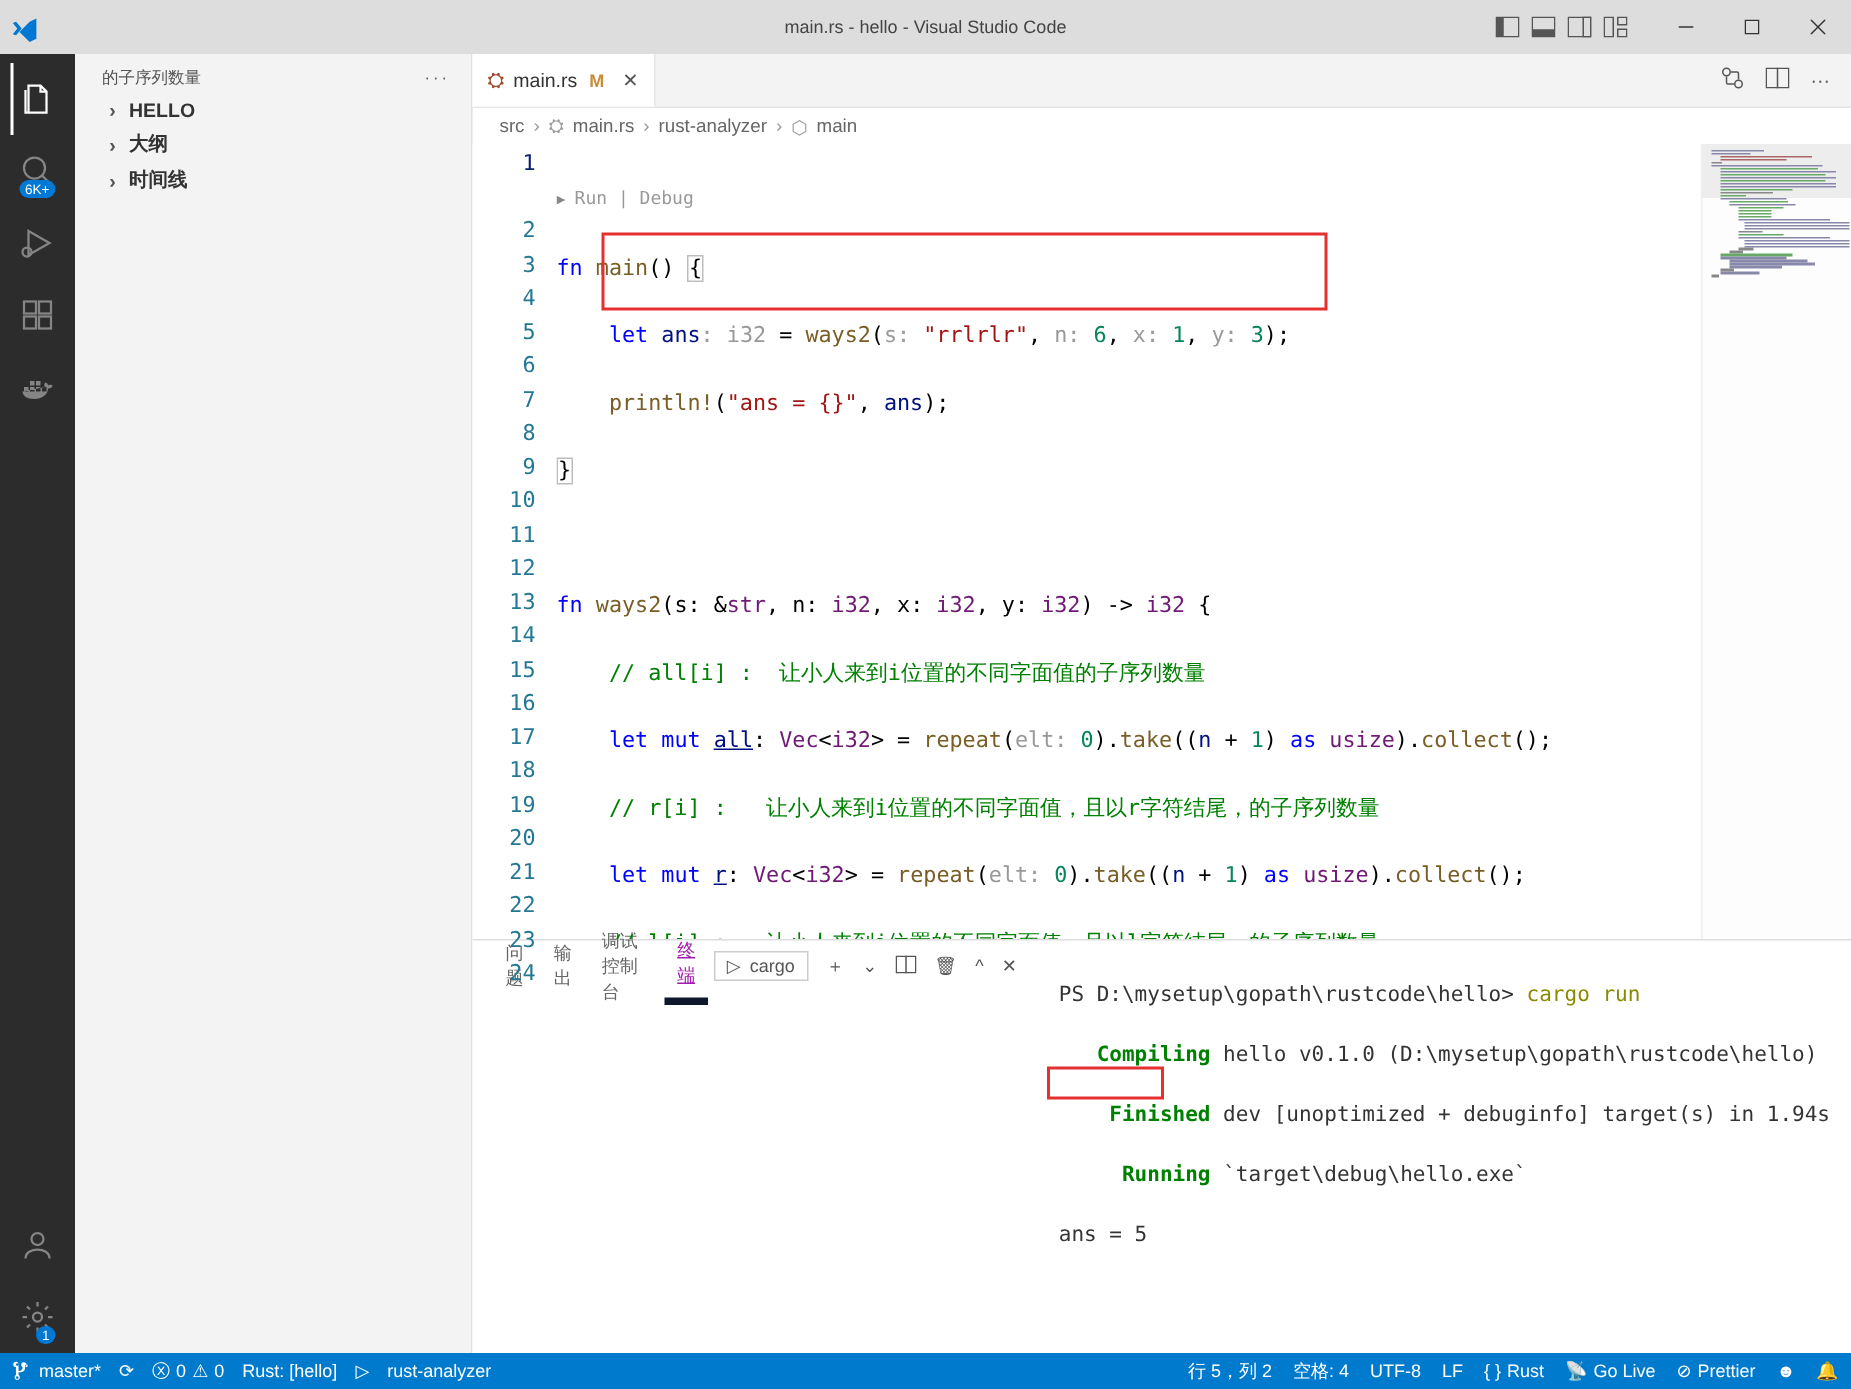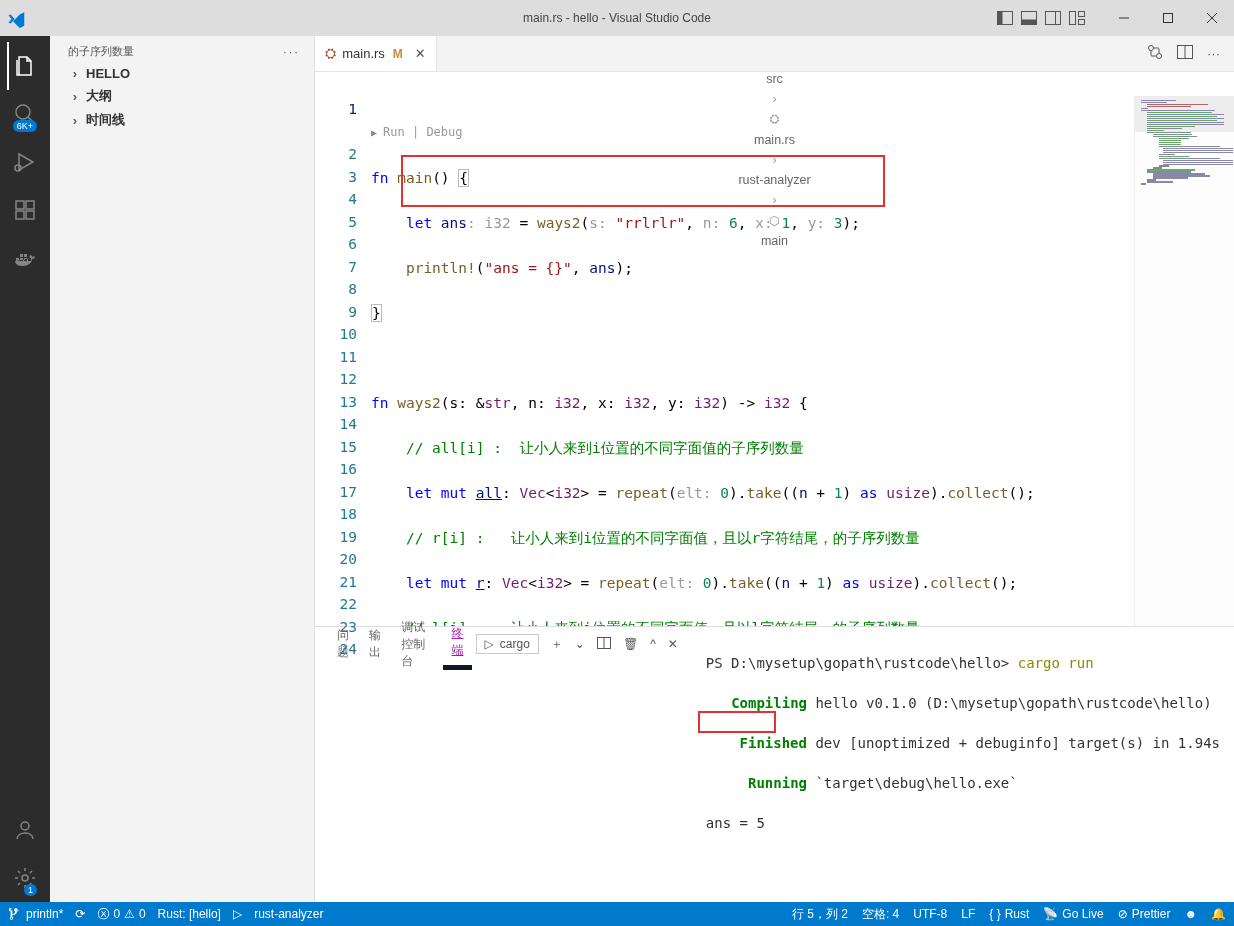--- a/index.html
+++ b/index.html
@@ -53,21 +53,21 @@
 .sidebar .treeitem .chev { width:14px; display:inline-block; text-align:center; color:#555; }
 .sidebar .treeitem.bold { font-weight:600; }
 
 .editor { flex:1; display:flex; flex-direction:column; min-width:0; }
 .tabbar { height:36px; background:#f3f3f3; display:flex; align-items:stretch; border-bottom:1px solid #e5e5e5;}
 .tab { display:flex; align-items:center; gap:6px; padding:0 10px; background:#fff; border-right:1px solid #e5e5e5; font-size:13px; position:relative; }
 .tab .ficon { color:#a0482c; font-size:14px; }
 .tab .m { color:#c88d3a; font-size:12px; font-weight:600; margin-left:2px;}
 .tab .close { color:#555; margin-left:6px; }
 .tabbar .tright { margin-left:auto; display:flex; align-items:center; gap:14px; padding-right:14px; color:#555; }
-.breadcrumbs { height:24px; display:flex; align-items:center; gap:6px; padding:0 18px; font-size:12.5px; color:#666;flex-direction:column; }
+.breadcrumbs { height:24px; display:flex; align-items:center; gap:6px; padding:0 18px; font-size:12.5px; color:#666; }
 .breadcrumbs .sep { color:#999; }
 .breadcrumbs .bicon { color:#999; }
 .codewrap { flex:1; display:flex; min-height:0; position:relative; }
 .gutter { width:56px; text-align:right; padding:2px 14px 0 0; color:#237893; font-family:Consolas,monospace; font-size:14.5px; line-height:22.5px; background:#fff; user-select:none;}
 .gutter .ln1 { color:#0b216f; }
 .code { flex:1; position:relative; font-family:Consolas,monospace; font-size:14.5px; line-height:22.5px; white-space:pre; color:#000; padding-top:2px; overflow:hidden;}
 .code .kw { color:#0000ff; }
 .code .fn { color:#795e26; }
 .code .ty { color:#701a75; }
 .code .var { color:#001080; }
@@ -396,21 +396,21 @@
       </div>
     </div>
   </div>
 </div>
 
 <div class="statusbar">
   <div class="sitem">
       <svg width="14" height="14" viewBox="0 0 16 16">
         <path fill="#fff" d="M5 3a2 2 0 1 0-2 2v6a2 2 0 1 0 2 0V9c1 0 3 0 4-1 1-1 1-2 1-3a2 2 0 1 0-2 0c0 1 0 1.5-.5 2S6 8 5 8zM4 2a1 1 0 1 1 0 2 1 1 0 0 1 0-2zm0 10a1 1 0 1 1 0 2 1 1 0 0 1 0-2zm7-9a1 1 0 1 1 0 2 1 1 0 0 1 0-2z"></path>
       </svg>
-      <span>println*</span>
+      <span>master*</span>
     </div>
   <div class="sitem">⟳</div>
   <div class="sitem">
       <span>ⓧ</span>
       <span>0</span> 
       <span>⚠</span>
       <span>0</span>
     </div>
   <div class="sitem">Rust: [hello]</div>
   <div class="sitem">▷</div>

